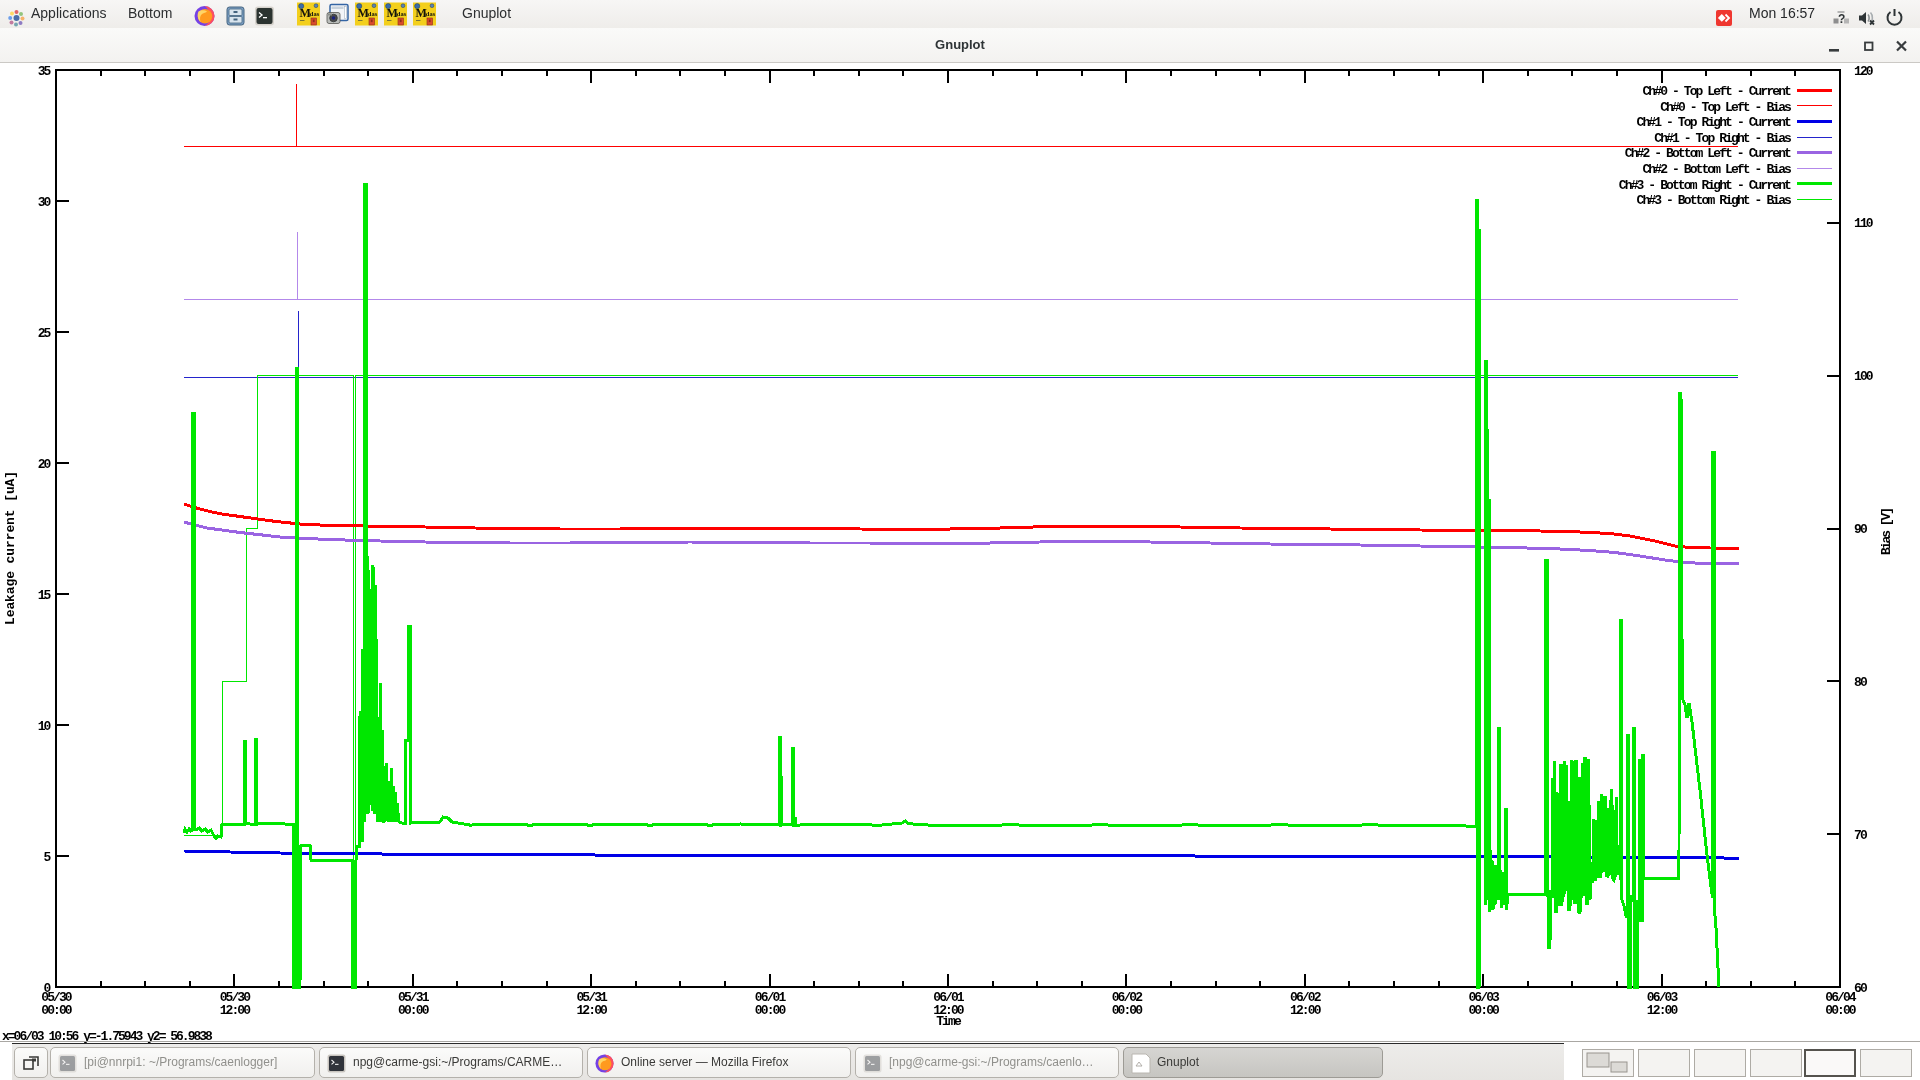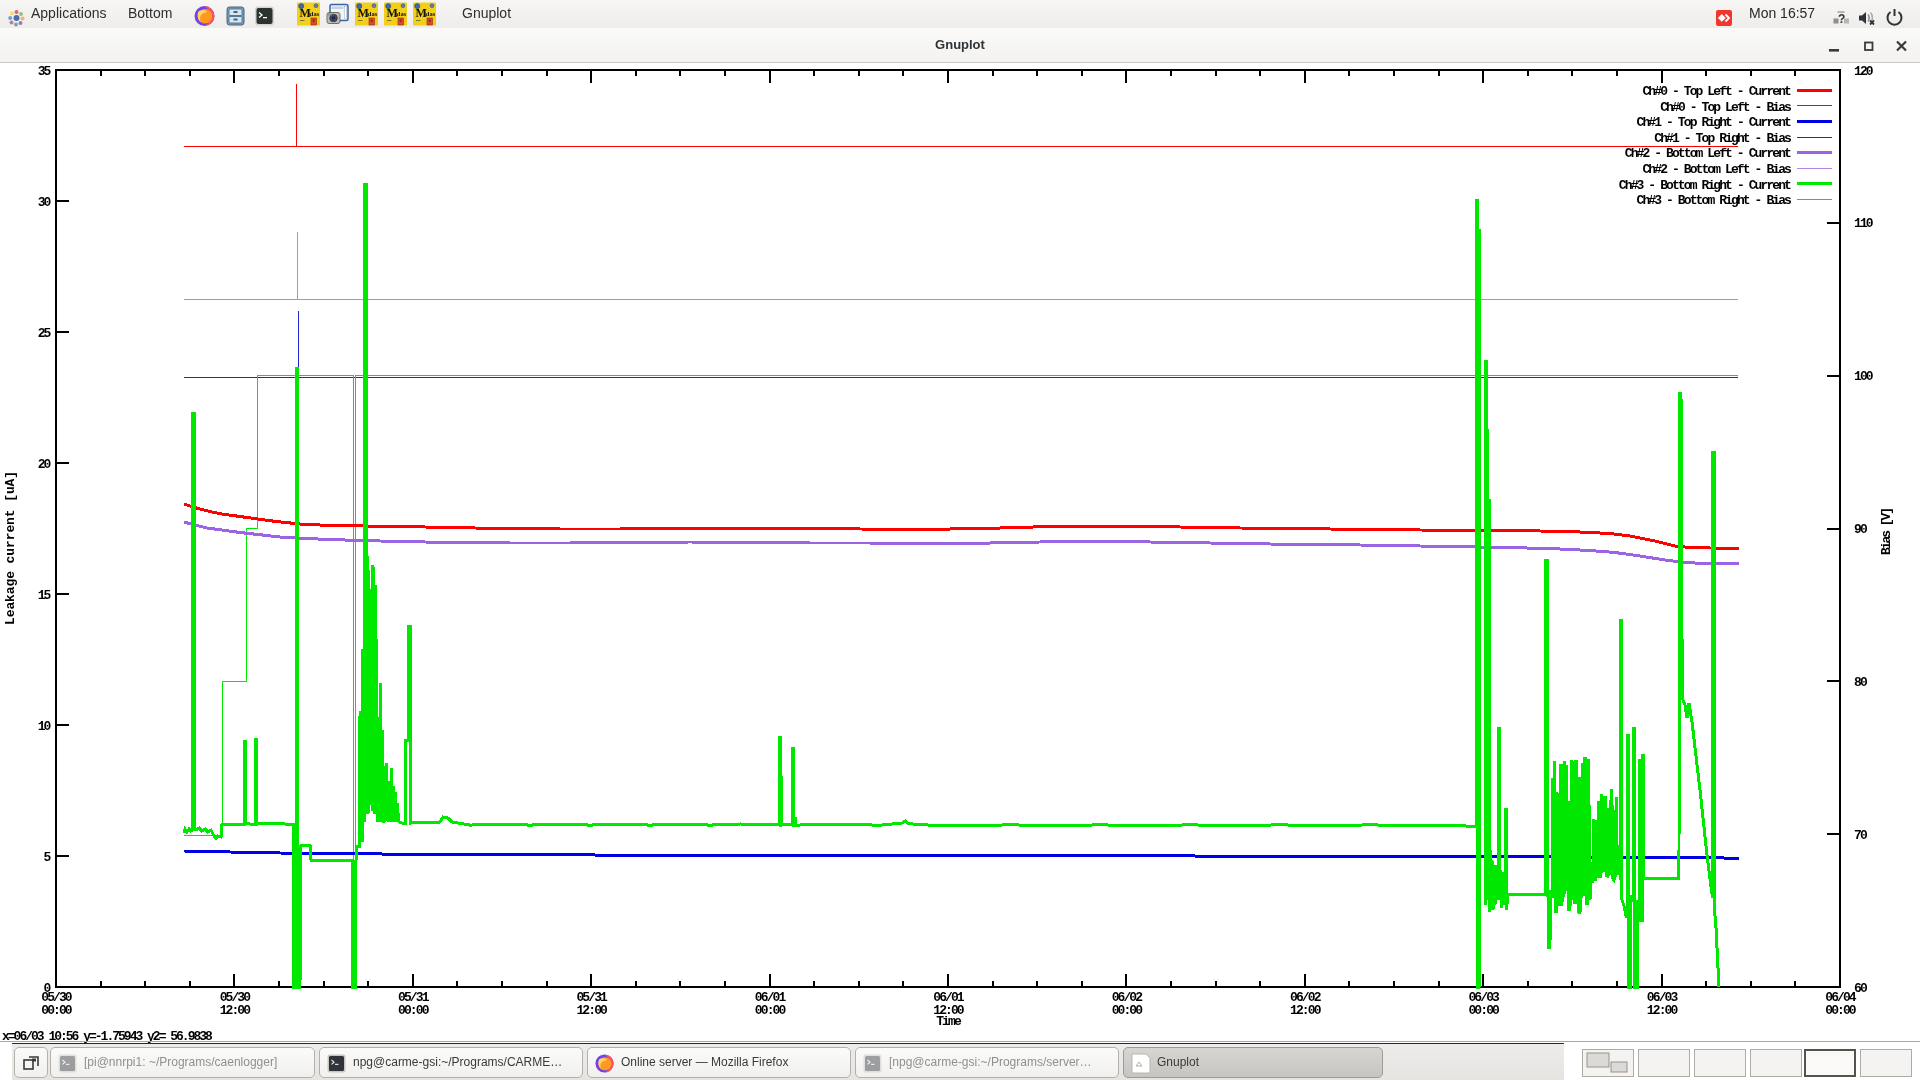--- a/index.html
+++ b/index.html
@@ -350,21 +350,21 @@
     </svg>
 <span class="txt">Online server — Mozilla Firefox</span>
     </div>
   <div class="tbtn" style="left:843px;width:264px">    
       <svg style="position:absolute;left:7px;top:6px;opacity:0.45" width="19" height="19" viewBox="0 0 19 19">
       <rect x="0.5" y="0.5" width="18" height="18" rx="2.5" fill="#c9c5bf"></rect>
       <rect x="2" y="2" width="15" height="15" rx="1.5" fill="#30333a"></rect>
       <path d="M 4.5 6 L 7 8.2 L 4.5 10.4" stroke="#f0f0f0" stroke-width="1.1" fill="none"></path>
       <rect x="8" y="9.8" width="3.5" height="1.1" fill="#f0f0f0"></rect>
     </svg>
-<span class="txt gray">[npg@carme-gsi:~/Programs/server…</span>
+<span class="txt gray">[npg@carme-gsi:~/Programs/caenlo…</span>
     </div>
   <div class="tbtn active" style="left:1111px;width:260px">    
       <svg style="position:absolute;left:7px;top:5px" width="20" height="21" viewBox="0 0 20 21">
       <path d="M 1 1 L 15 1 L 19 5 L 19 20 L 1 20 Z" fill="#ffffff" stroke="#b9b6b0" stroke-width="1"></path>
       <path d="M 8 9 L 11 13 L 5 13 Z" fill="none" stroke="#a9a6a0" stroke-width="0.9"></path>
     </svg>
 <span class="txt">Gnuplot</span>
     </div>
   <div class="wsc" style="left:1570px">
     <svg width="50" height="26" viewBox="0 0 50 26">

